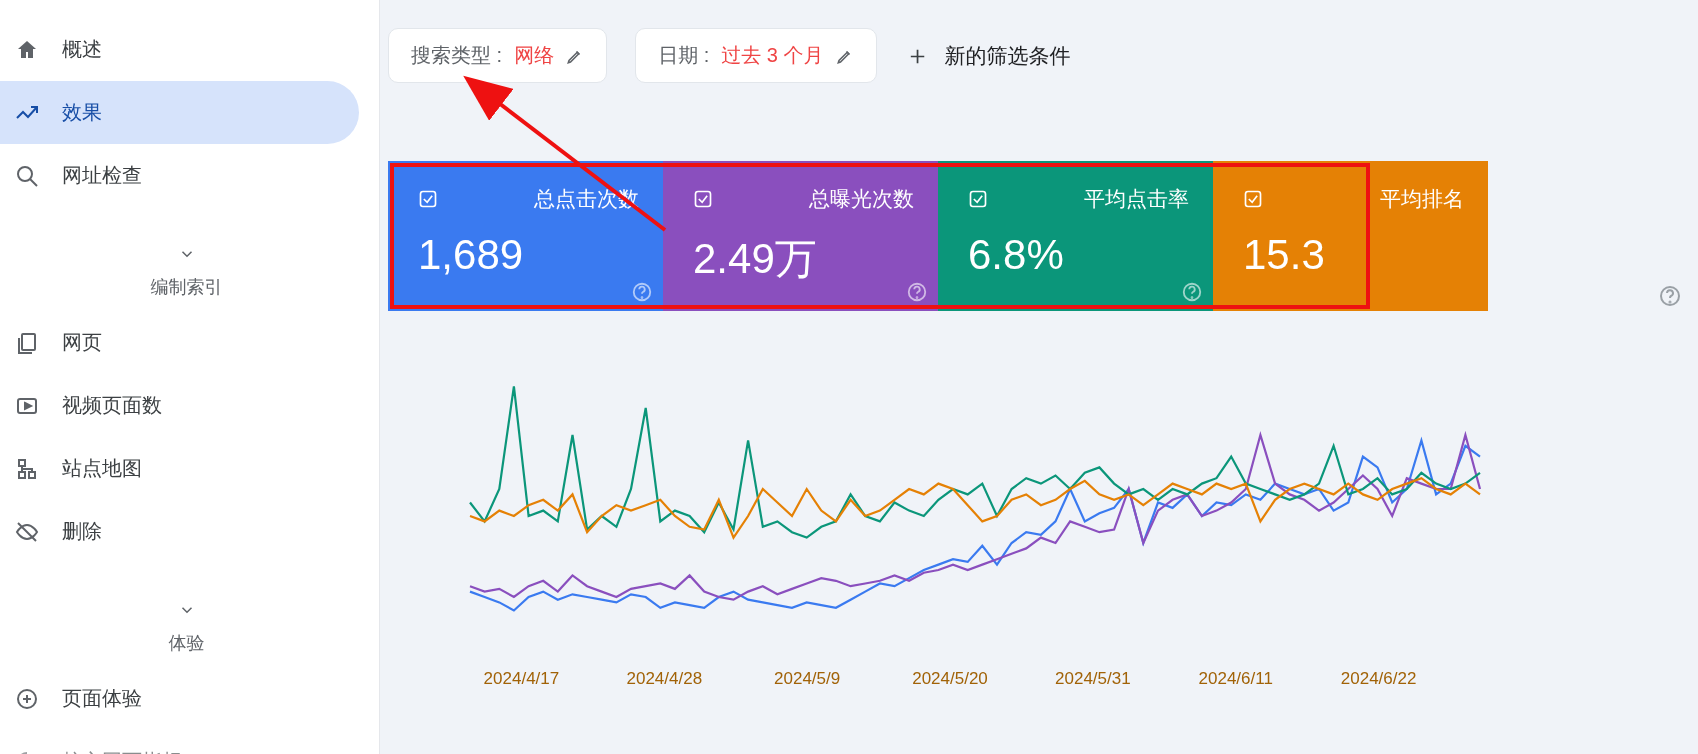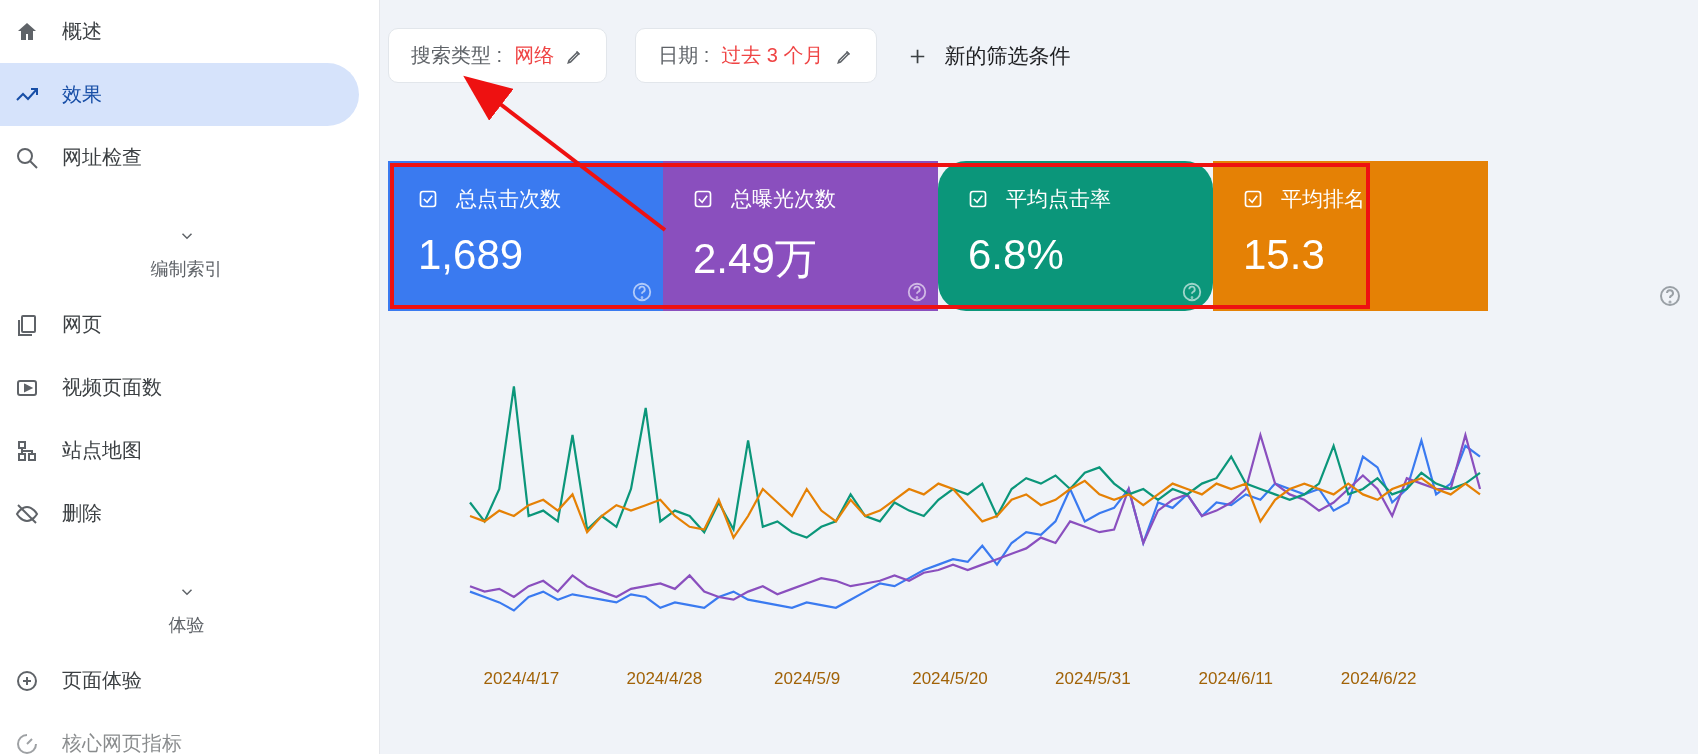--- a/index.html
+++ b/index.html
@@ -11,20 +11,21 @@
   overflow: hidden;
   position: relative;
 }
 .layout { display: flex; height: 100%; }
 .sidebar {
   width: 380px;
   background: #fff;
   border-right: 1px solid #e5e7eb;
   display: flex;
   flex-direction: column;
+  padding-top: 18px;
 }
 .sidebar-item {
   display: flex;
   align-items: center;
   gap: 22px;
   padding: 18px 30px 18px 14px;
   font-size: 20px;
   color: #3c4043;
   cursor: pointer;
   border-top-right-radius: 40px;
@@ -102,41 +103,42 @@
 .metric-card {
   flex: 1;
   padding: 24px 24px 22px 30px;
   position: relative;
   color: #fff;
   min-height: 150px;
 }
 .metric-card .header {
   display: flex;
   align-items: center;
-  gap: 18px;
+  gap: 10px;
   font-size: 21px;
   margin-bottom: 18px;
+  justify-content: space-between;
 }
 .metric-card .value {
   font-size: 42px;
   font-weight: 400;
 }
 .metric-card .help {
   position: absolute;
   right: 10px;
   bottom: 8px;
   opacity: 0.6;
   font-size: 22px;
 }
 .checkbox-icon {
   width: 20px; height: 20px;
 }
 .bg-blue   { background: #3a7af0; }
 .bg-purple { background: #8a4fbe; }
-.bg-teal   { background: #0b967a; border-radius: 28px; }
+.bg-teal   { background: #0b967a; }
 .bg-orange { background: #e58105; }
 
 
 .red-box {
   position: absolute;
   border: 4px solid #e11;
   pointer-events: none;
 }
 
 

